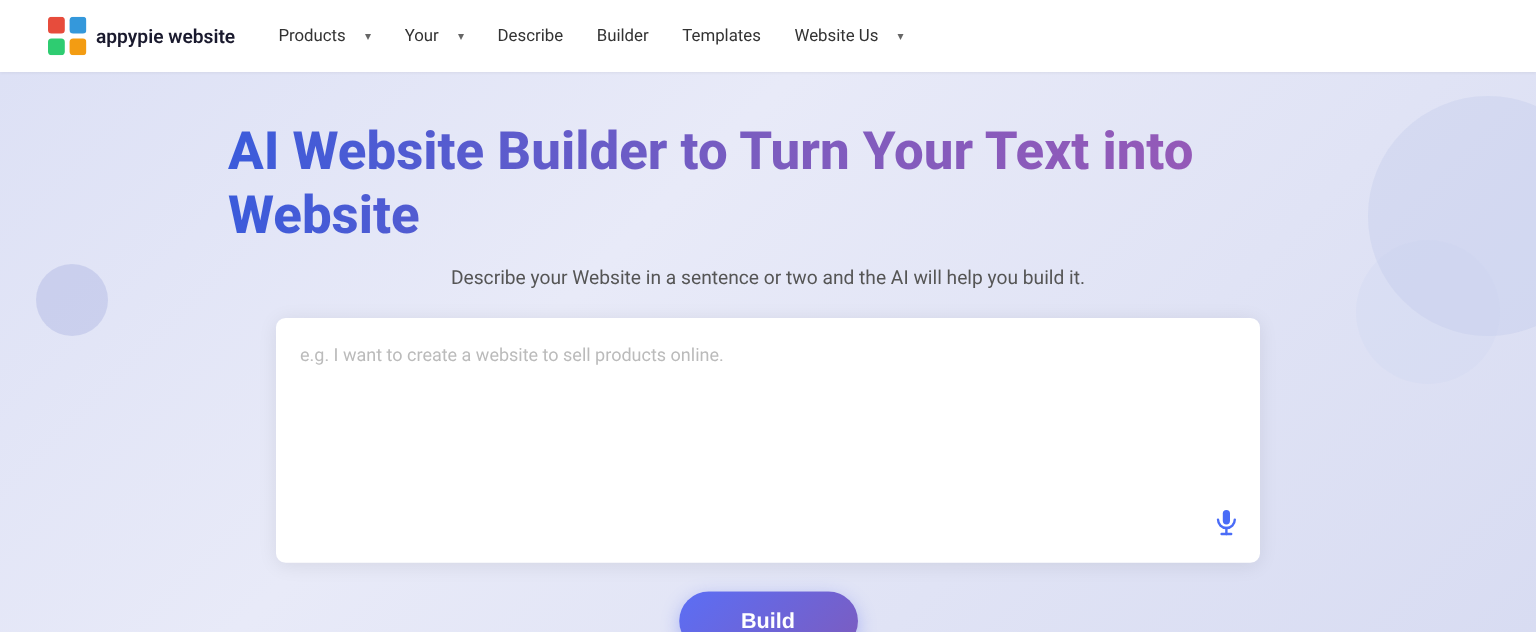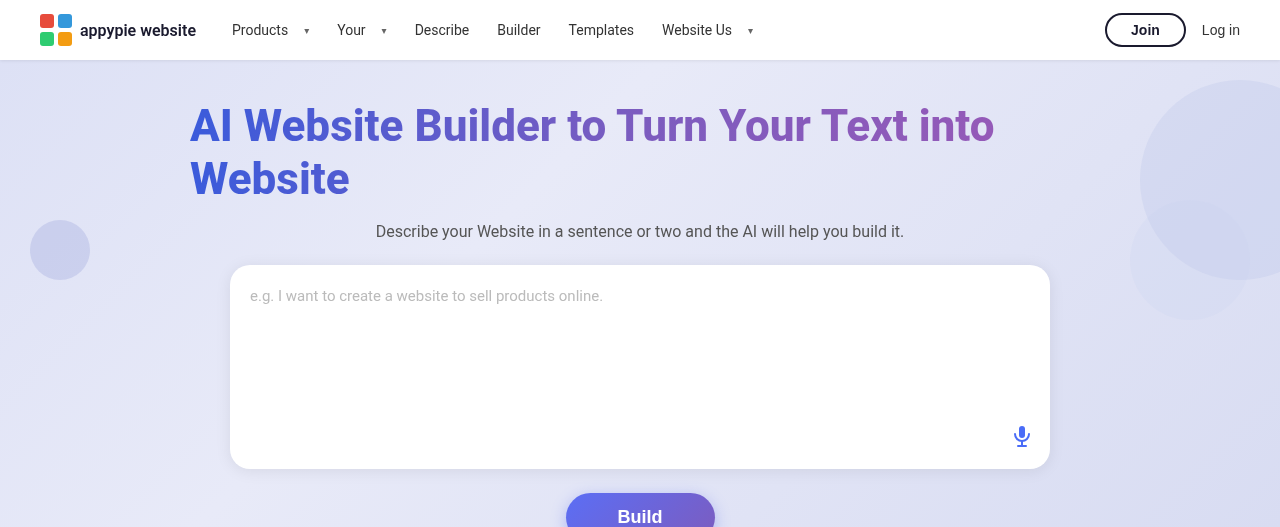--- a/index.html
+++ b/index.html
@@ -155,21 +155,21 @@
       font-size: 16px;
       color: #555;
       text-align: right;
       margin-bottom: 24px;
     }
 
     
     .textarea-container {
       width: 820px;
       background: white;
-      border-radius: 20px;
+      border-radius: 8px;
       padding: 20px;
       box-shadow: 0 2px 16px rgba(0,0,0,0.08);
       position: relative;
       margin-bottom: 24px;
     }
 
     .prompt-textarea {
       width: 100%;
       height: 160px;
       border: none;
@@ -240,24 +240,20 @@
       </div>
       <div class="nav-item">
         <span>Templates</span>
       </div>
       <div class="nav-item">
         <span>Website Us</span>
         <span class="nav-chevron">▾</span>
       </div>
     </div>
 
-    <div class="nav-actions">
-      <button class="btn-join">Join</button>
-      <button class="btn-login">Log in</button>
-    </div>
   </nav>
 
   <div class="main-content">
     <h1 class="hero-title">AI Website Builder to Turn Your Text into Website</h1>
     <p class="hero-subtitle">Describe your Website in a sentence or two and the AI will help you build it.</p>
 
     <div class="textarea-container">
       <textarea class="prompt-textarea" placeholder="e.g. I want to create a website to sell products online." style=""></textarea>
       <div class="mic-icon">
         <svg width="24" height="24" viewBox="0 0 24 24" fill="none" xmlns="http://www.w3.org/2000/svg">

